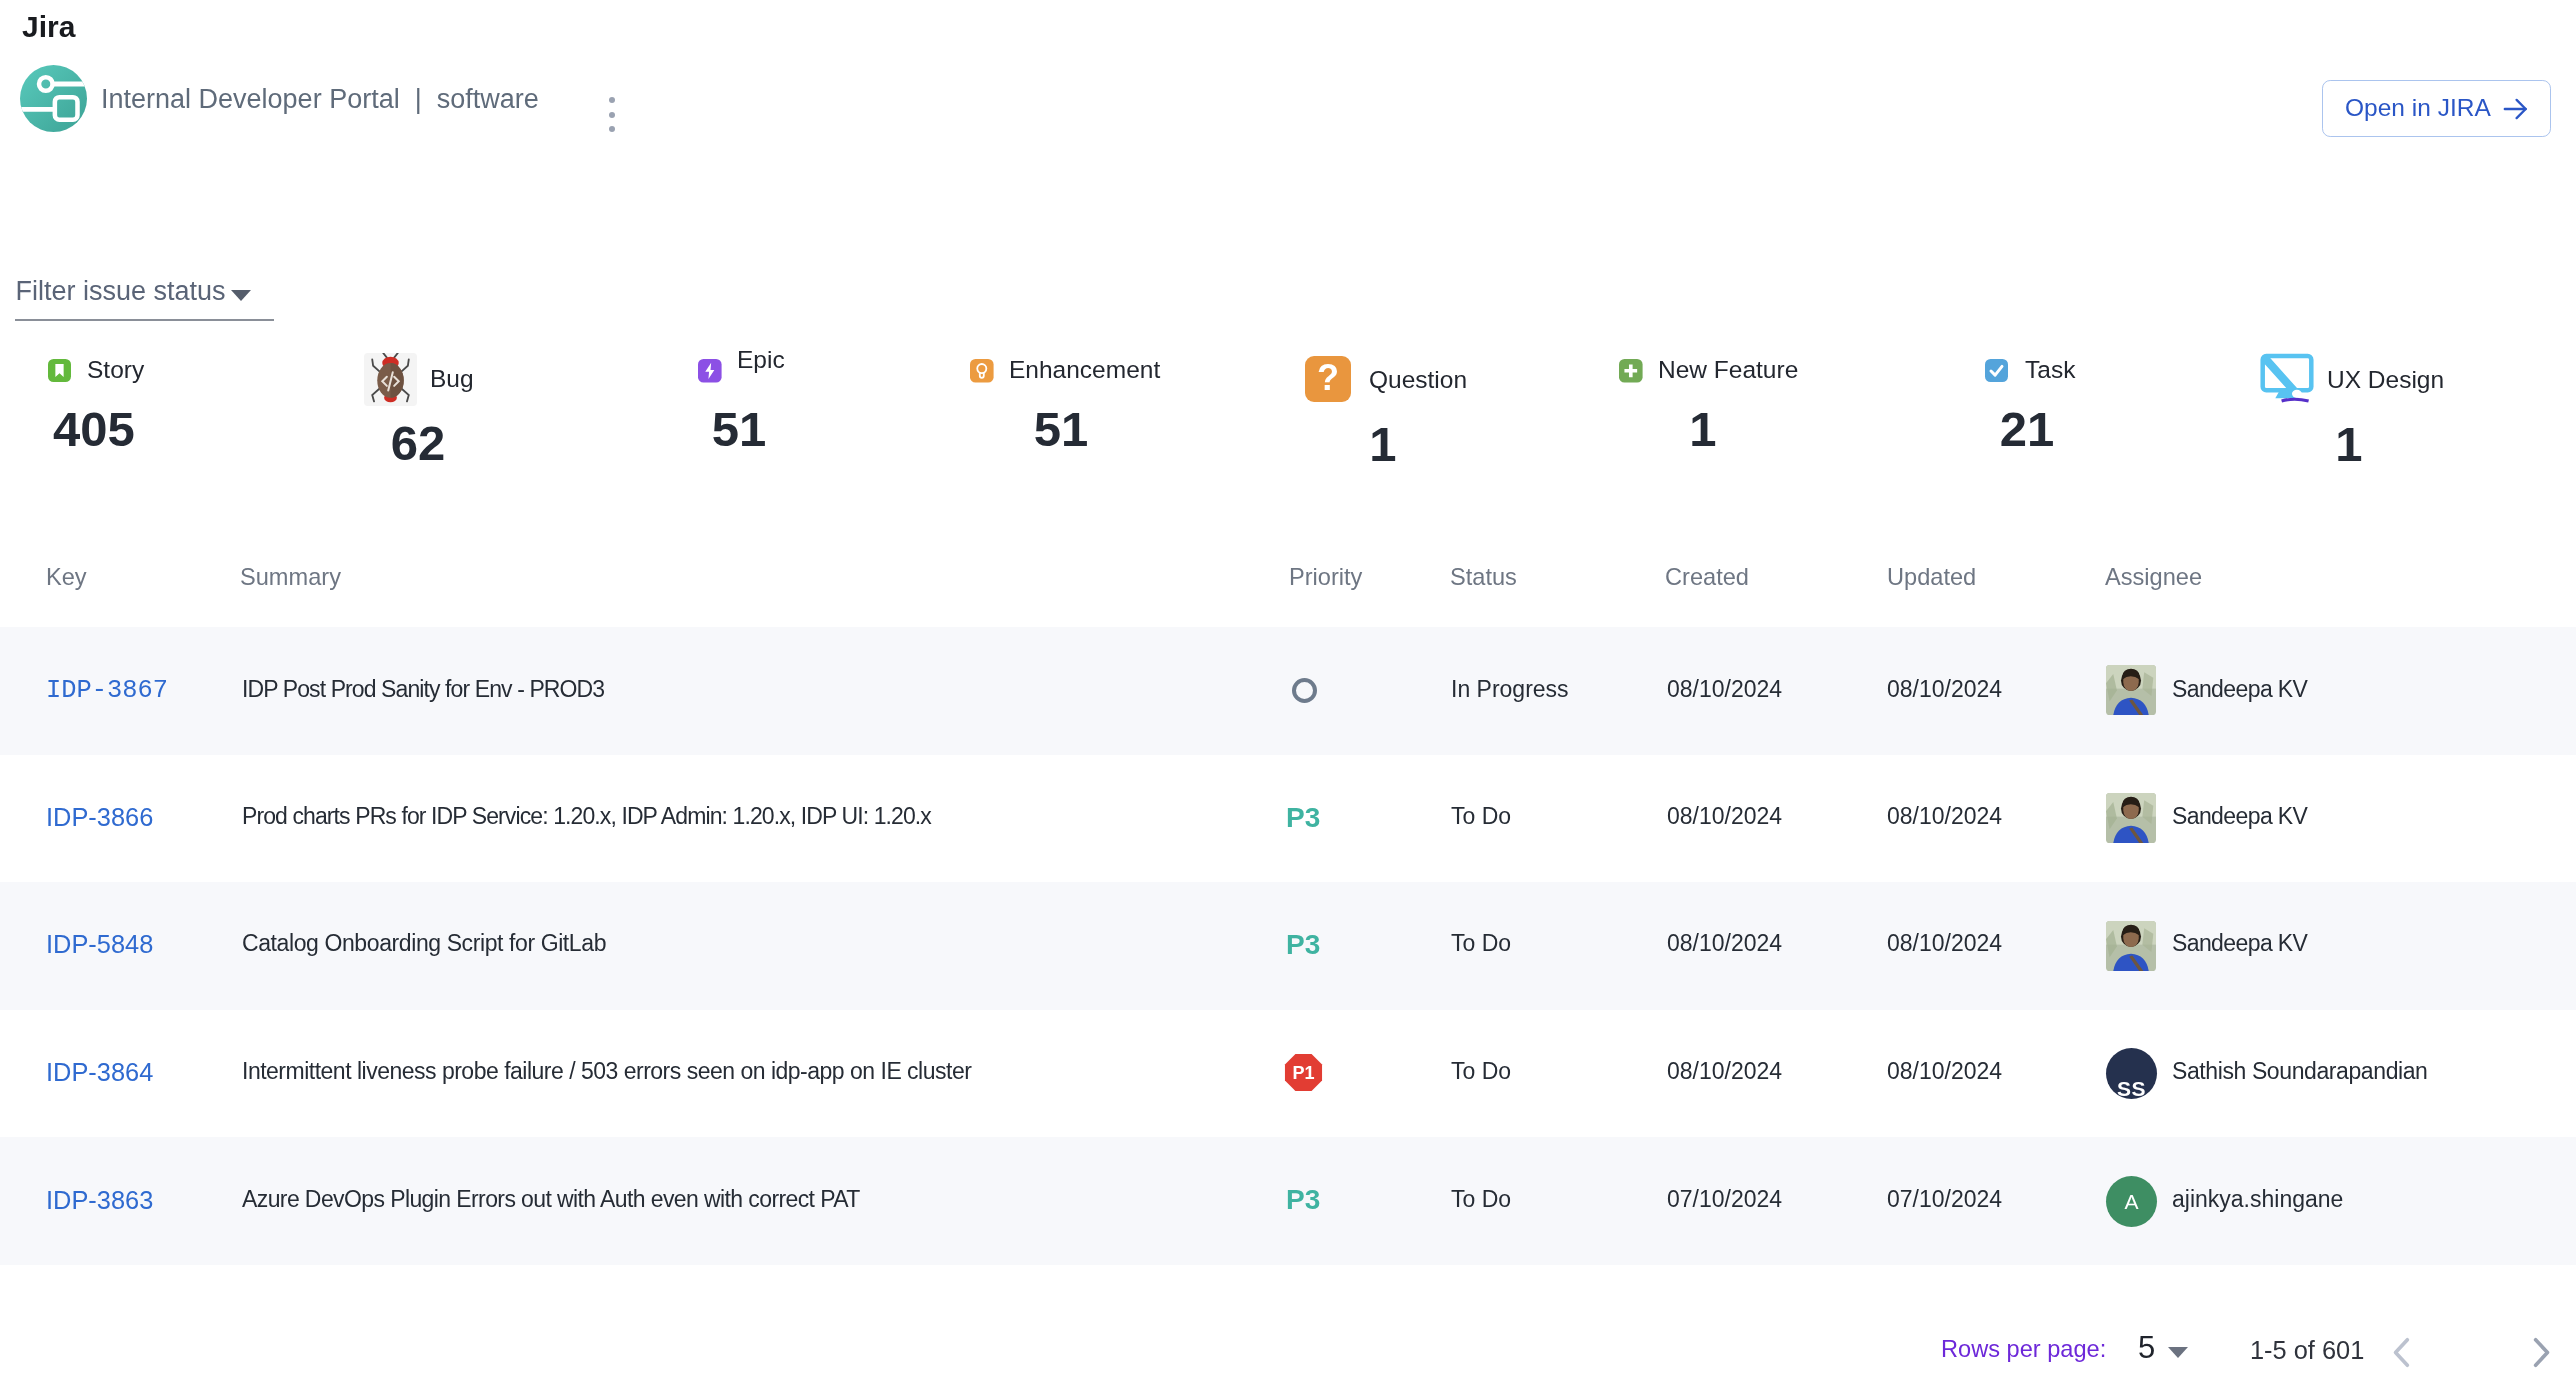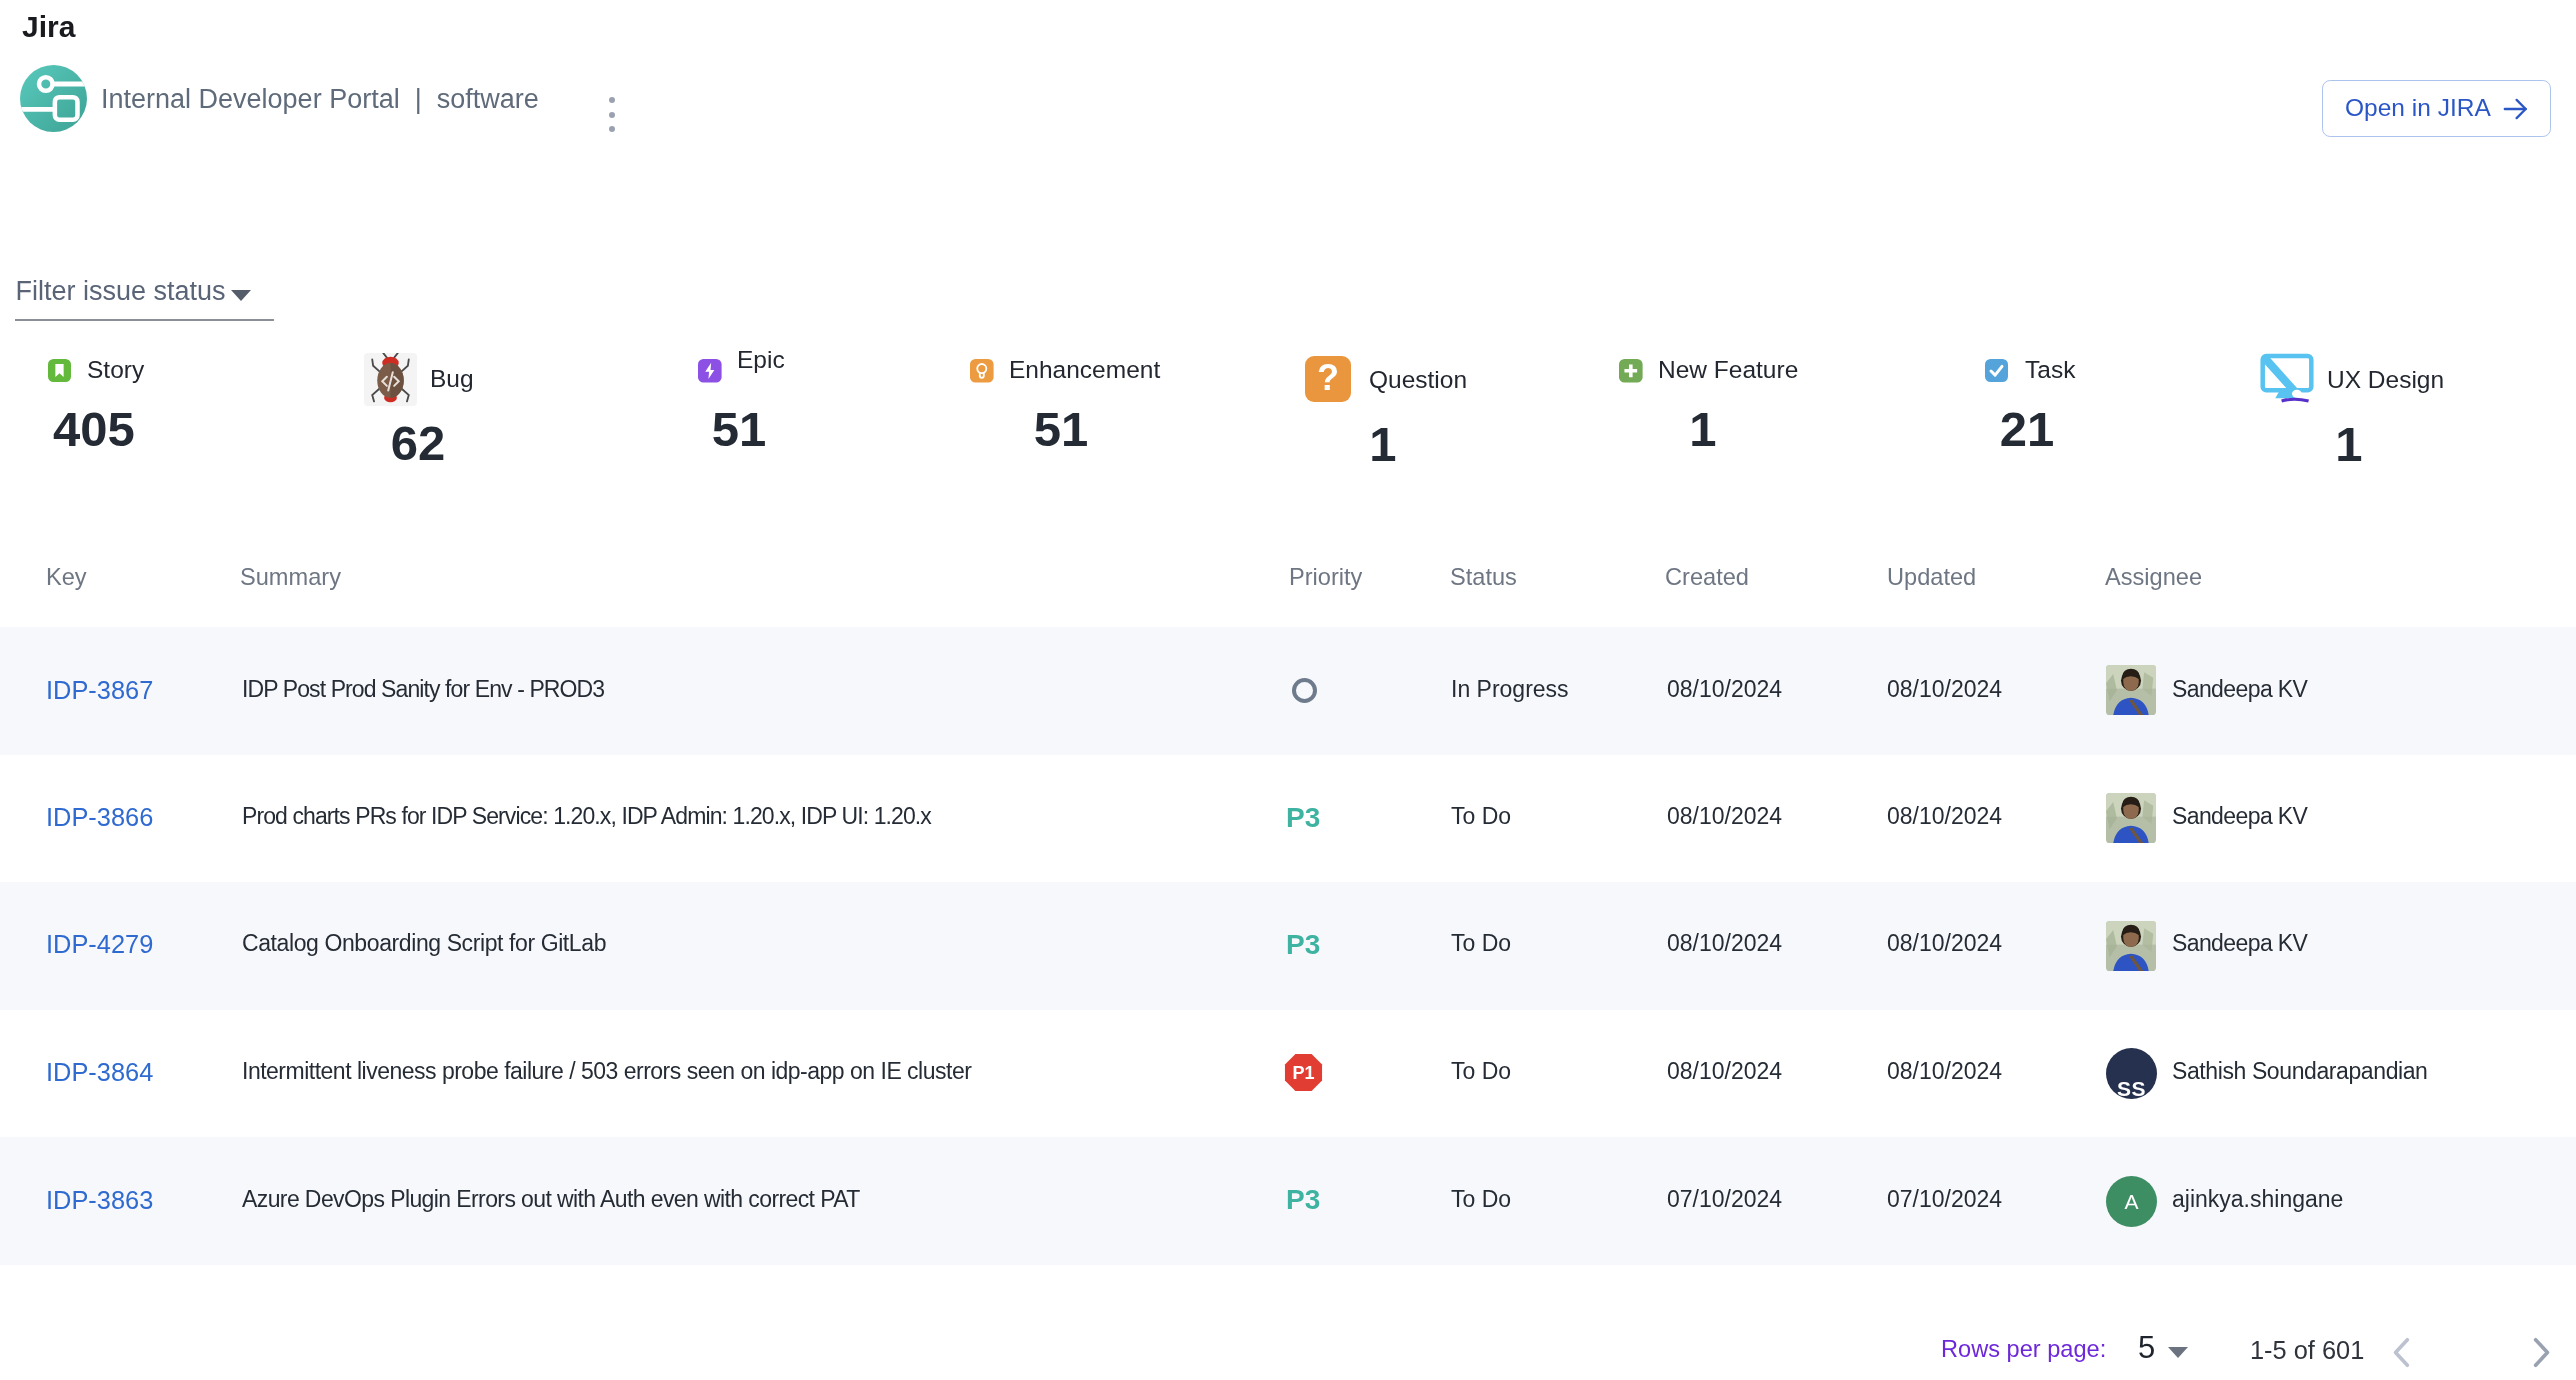--- a/index.html
+++ b/index.html
@@ -154,21 +154,21 @@
 <div class="abs hdr" style="left:1450px;top:566px;">Status</div>
 <div class="abs hdr" style="left:1665px;top:566px;">Created</div>
 <div class="abs hdr" style="left:1887px;top:566px;">Updated</div>
 <div class="abs hdr" style="left:2105px;top:566px;">Assignee</div>
 
 <div class="rowbg" style="top:627px;"></div>
 <div class="rowbg" style="top:882px;"></div>
 <div class="rowbg" style="top:1137px;"></div>
 
 
-<div class="abs key" style="left:46px;  top:678px;">IDP-3867</div>
+<div class="abs key" style="left:46px;  top:678px;font-family:Liberation Mono, monospace;">IDP-3867</div>
 <div class="abs cell" style="left:242px; top:678px; letter-spacing:-0.9px;">IDP Post Prod Sanity for Env - PROD3</div>
 <div class="abs" style="left:1292px; top:678px; width:25.4px; height:25.4px; border:4.1px solid #6e7b8c; border-radius:50%;"></div>
 <div class="abs cell" style="left:1451px;top:678px;">In Progress</div>
 <div class="abs cell" style="left:1667px;top:678px;">08/10/2024</div>
 <div class="abs cell" style="left:1887px;top:678px;">08/10/2024</div>
 <svg class="abs" style="left:2106px; top:665px; border-radius:3.6px; overflow:hidden;" width="50" height="50" viewBox="0 0 55 55">
     <use href="#avphoto"></use>
   </svg>
 <div class="abs cell" style="left:2172px;top:678px; letter-spacing:-0.6px;">Sandeepa KV</div>
 
@@ -178,21 +178,21 @@
 <div class="abs p3" style="left:1286px;top:804px;">P3</div>
 <div class="abs cell" style="left:1451px;top:805px;">To Do</div>
 <div class="abs cell" style="left:1667px;top:805px;">08/10/2024</div>
 <div class="abs cell" style="left:1887px;top:805px;">08/10/2024</div>
 <svg class="abs" style="left:2106px; top:793px; border-radius:3.6px; overflow:hidden;" width="50" height="50" viewBox="0 0 55 55">
     <use href="#avphoto"></use>
   </svg>
 <div class="abs cell" style="left:2172px;top:805px; letter-spacing:-0.6px;">Sandeepa KV</div>
 
 
-<div class="abs key" style="left:46px;  top:932px;">IDP-4279</div>
+<div class="abs key" style="left:46px;  top:932px;">IDP-5848</div>
 <div class="abs cell" style="left:242px; top:932px; letter-spacing:-0.4px;">Catalog Onboarding Script for GitLab</div>
 <div class="abs p3" style="left:1286px;top:931px;">P3</div>
 <div class="abs cell" style="left:1451px;top:932px;">To Do</div>
 <div class="abs cell" style="left:1667px;top:932px;">08/10/2024</div>
 <div class="abs cell" style="left:1887px;top:932px;">08/10/2024</div>
 <svg class="abs" style="left:2106px; top:921px; border-radius:3.6px; overflow:hidden;" width="50" height="50" viewBox="0 0 55 55">
     <use href="#avphoto"></use>
   </svg>
 <div class="abs cell" style="left:2172px;top:932px; letter-spacing:-0.6px;">Sandeepa KV</div>
 

